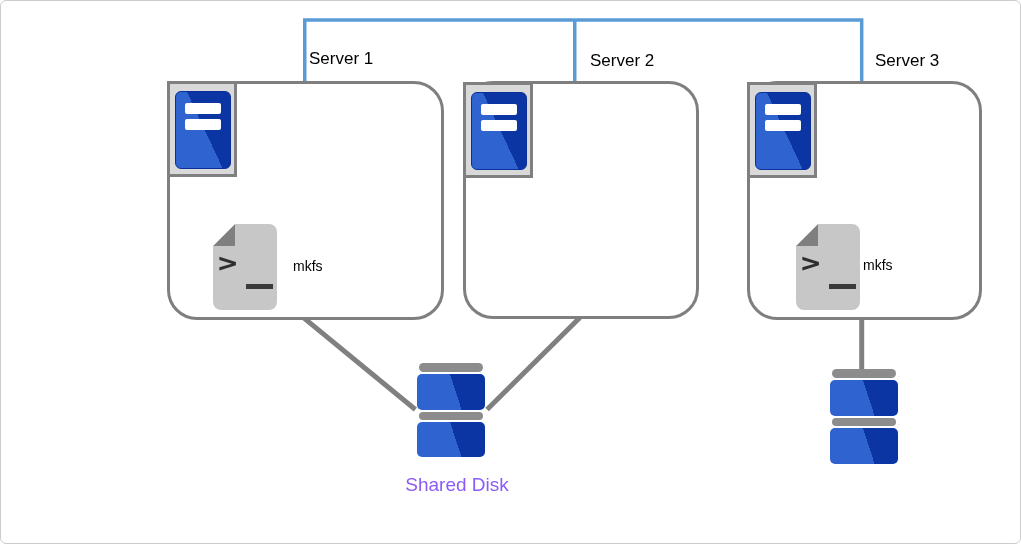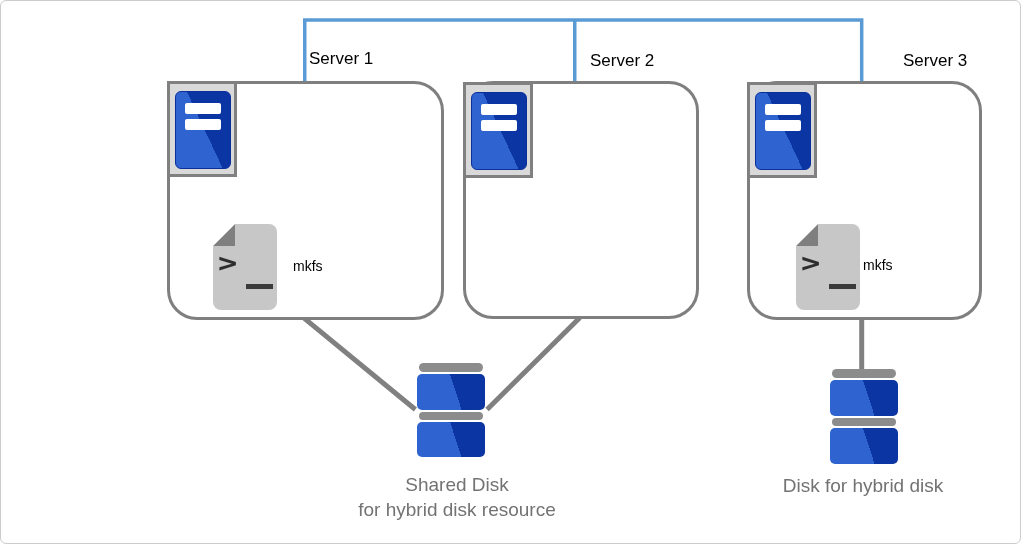--- a/index.html
+++ b/index.html
@@ -79,38 +79,38 @@
     width:64px;height:9px;background:#8c8c8c;border-radius:5px;
     margin-bottom:2px;
   }
   .disk-body{
     width:68px;height:35px;border-radius:5px;margin-bottom:2px;
     background:linear-gradient(72deg,#2e63d0 0%,#2e63d0 56%,#0c35a4 56%);
   }
 
   .disk-label{
     position:absolute;text-align:center;
-    font-size:19px;color:#737373;line-height:25px;
+    font-size:19px;color:#8b5cf6;line-height:25px;
   }
 </style>
 </head>
 <body>
 
 <div id="stage">
 
   <svg id="lines" viewBox="0 0 1021 544" xmlns="http://www.w3.org/2000/svg">
     <path d="M304 84 L304 19 L863 19 L863 84 M575 19 L575 84" fill="none" stroke="#5b9bd5" stroke-width="3.5"></path>
     <path d="M303 318 L415 410" fill="none" stroke="#808080" stroke-width="5"></path>
     <path d="M580 318 L487 410" fill="none" stroke="#808080" stroke-width="5"></path>
     <path d="M863 317 L863 375" fill="none" stroke="#808080" stroke-width="5"></path>
   </svg>
 
   <div class="server-label" style="left:308px;top:48px;">Server 1</div>
   <div class="server-label" style="left:589px;top:50px;">Server 2</div>
-  <div class="server-label" style="left:902px;top:50px;">Server 3</div>
+  <div class="server-label" style="left:874px;top:50px;">Server 3</div>
 
   <div class="server-box" style="left:166px;top:80px;width:277px;height:239px;"></div>
   <div class="server-box" style="left:462px;top:80px;width:236px;height:238px;"></div>
   <div class="server-box" style="left:746px;top:80px;width:235px;height:239px;"></div>
 
   <div class="server-icon" style="left:166px;top:80px;">
     <div class="tower">
       <div class="bar b1"></div>
       <div class="bar b2"></div>
     </div>
@@ -143,26 +143,24 @@
   <div class="mkfs-label" style="left:862px;top:256px;">mkfs</div>
 
   <div class="disk-stack" style="left:416px;top:362px;width:68px;">
     <div class="disk-cap"></div>
     <div class="disk-body" style="height:36px;"></div>
     <div class="disk-cap" style="height:8px;"></div>
     <div class="disk-body"></div>
   </div>
   <div class="disk-label" style="left:326px;top:471px;width:260px;">
     <div>Shared Disk</div>
-    <div>for hybrid disk resource</div>
   </div>
 
   <div class="disk-stack" style="left:828px;top:368px;width:69px;">
     <div class="disk-cap"></div>
     <div class="disk-body" style="height:36px;"></div>
     <div class="disk-cap" style="height:8px;"></div>
     <div class="disk-body" style="height:36px;"></div>
   </div>
   <div class="disk-label" style="left:742px;top:472px;width:240px;">
-    <div>Disk for hybrid disk</div>
   </div>
 
 </div>
 
 </body></html>

